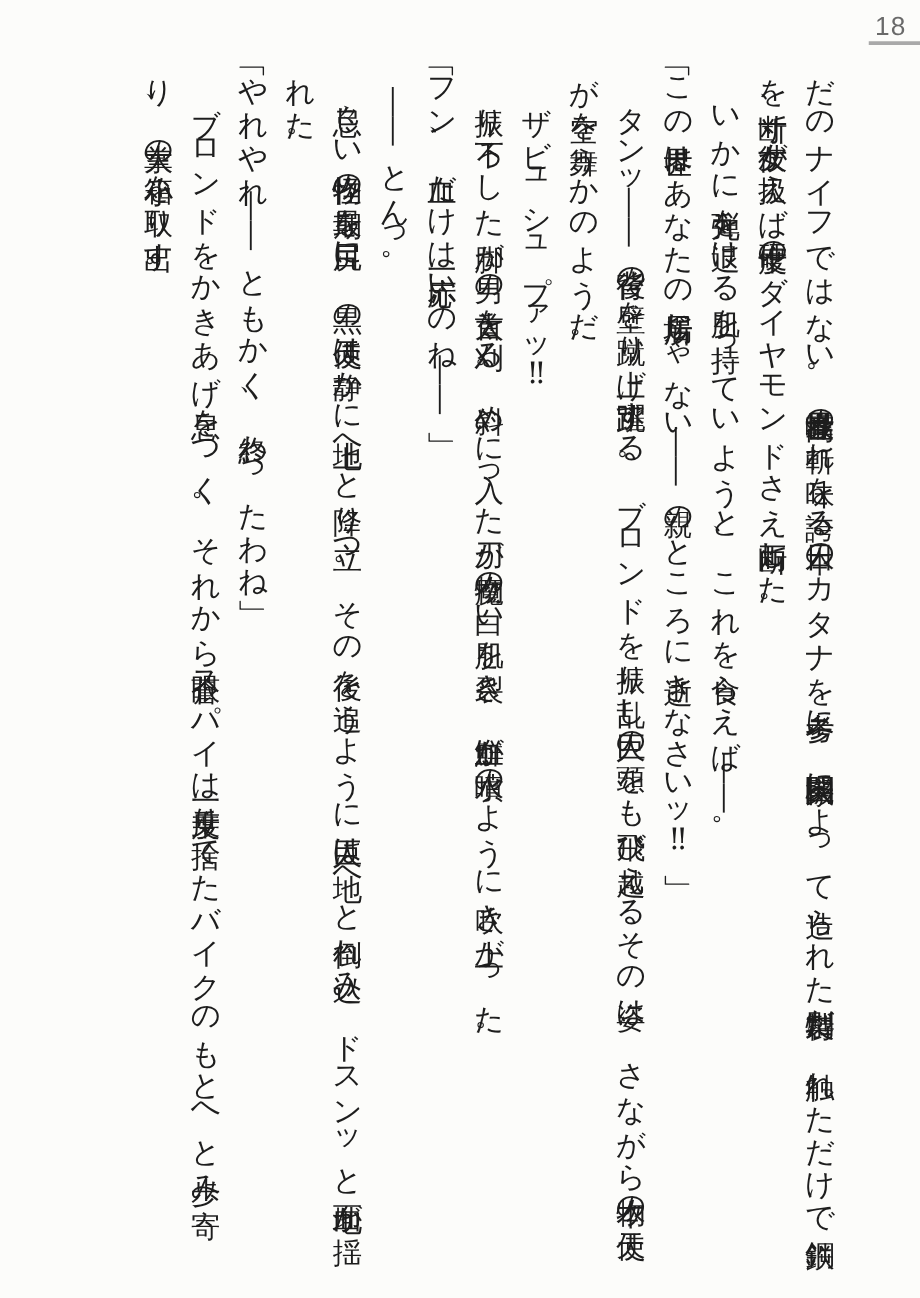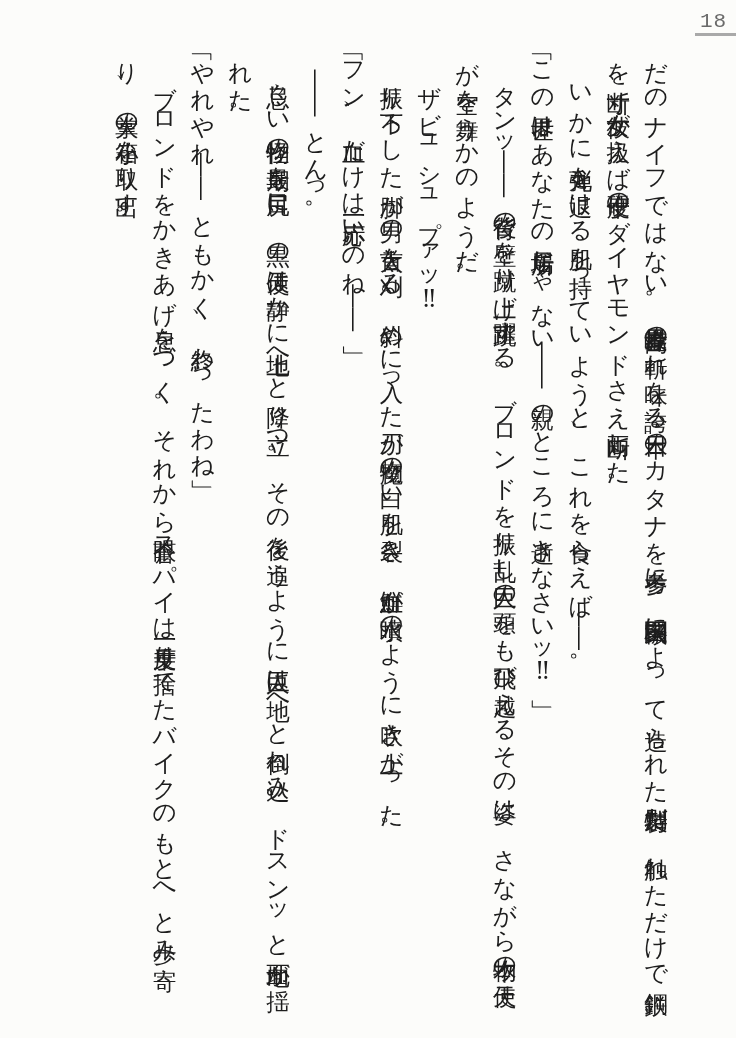--- a/index.html
+++ b/index.html
@@ -19,21 +19,21 @@
     inset: 0;
   }
   
   .folio {
     position: absolute;
     top: 11px;
     left: 700px;
     font-size: 21px;
     letter-spacing: 1px;
     color: #6a6a6a;
-    font-family: Liberation Mono, monospace;
+    font-family: Liberation Sans, sans-serif;
     line-height: 1;
   }
   .folio-rule {
     position: absolute;
     top: 33px;
     left: 695px;
     width: 41px;
     height: 2.5px;
     background: #a9a9a9;
   }

